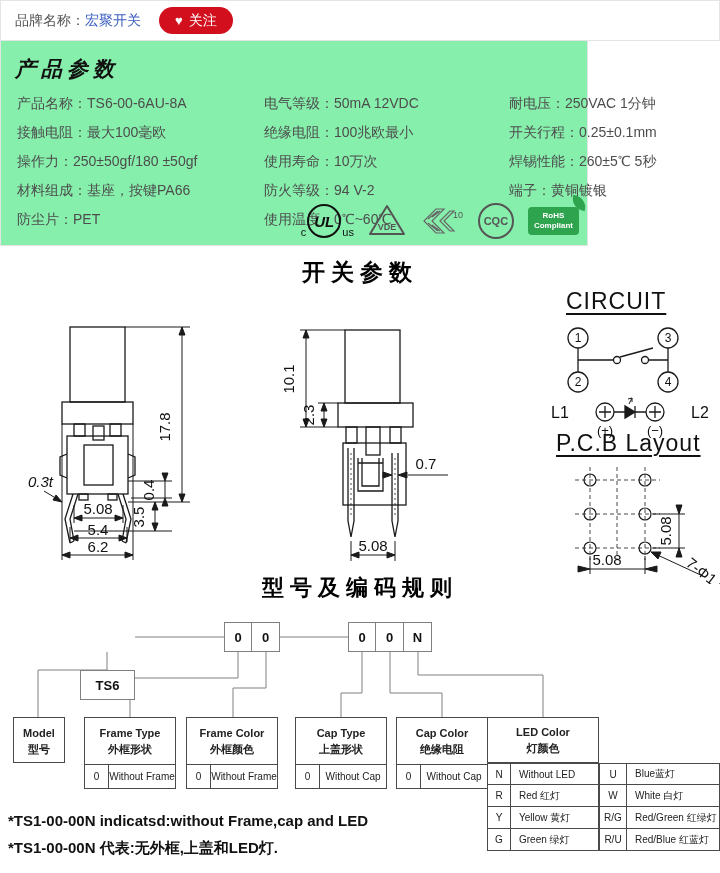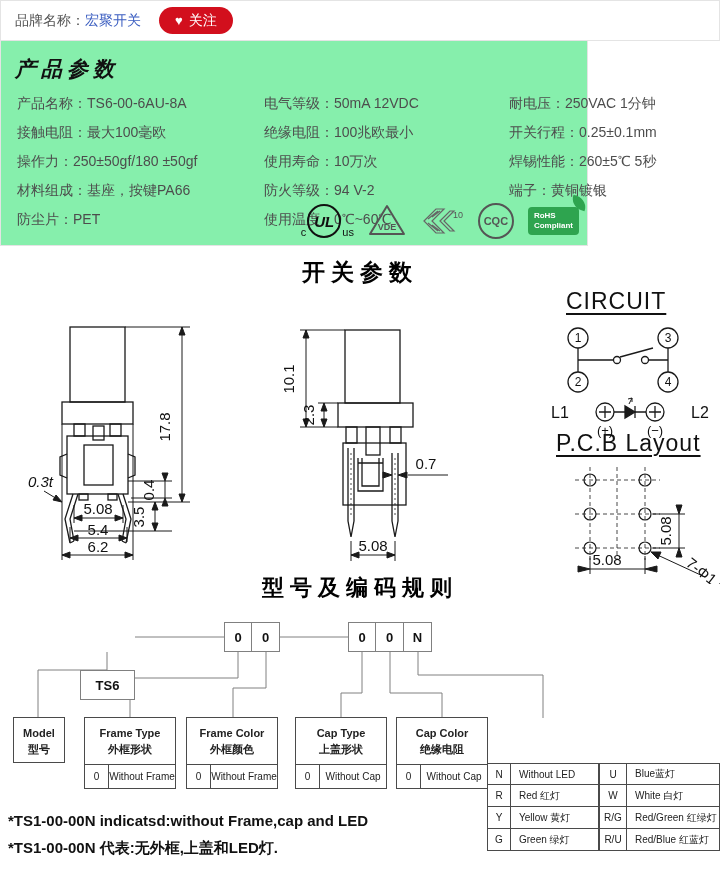--- a/index.html
+++ b/index.html
@@ -19,21 +19,21 @@
   
   .params { position:absolute; left:0; top:41px; width:588px; height:205px;
     border:1px solid #e4e4e4; border-top:none; background:#86efac; }
   .params h2 { position:absolute; left:14px; top:14px; font-family:"DejaVu Serif", serif;
     font-style:italic; font-weight:bold; font-size:21px; color:#111; letter-spacing:5px; }
   .speccol { position:absolute; top:48px; font-size:14px; color:#4d4d4d; }
   .speccol div { height:29px; line-height:29px; white-space:nowrap; }
   .col1 { left:16px; } .col2 { left:263px; } .col3 { left:508px; }
 
   .certs { position:absolute; right:8px; bottom:6px; display:flex; align-items:center; gap:14px; }
-  .cert { display:flex; flex-direction:column; align-items:flex-start; }
+  .cert { display:flex; flex-direction:column; align-items:center; }
   .ulmark { font-size:11px; color:#111; display:flex; align-items:flex-end; }
   .ulcirc { width:34px; height:34px; border:2px solid #111; border-radius:50%;
     display:flex; align-items:center; justify-content:center; font-weight:bold; font-size:15px;
     font-style:italic; color:#111; }
   .vde { width:38px; height:34px; position:relative; }
   .cqc { width:36px; height:36px; border:2px solid #555; border-radius:50%;
     display:flex; align-items:center; justify-content:center; font-size:11px; font-weight:bold; color:#555; }
   .rohs { position:relative; background:#2ea44f; color:#fff; border-radius:4px;
     font-size:8px; line-height:1.2; padding:4px 6px; text-align:center; font-weight:bold; }
   .rohs .leaf { position:absolute; right:-8px; top:-10px; width:16px; height:12px;
@@ -361,20 +361,24 @@
       <span>Cap Color</span>
       <span>绝缘电阻</span>
     </div>
     <div class="row">
       <div class="c code">0</div>
       <div class="c val">Without Cap</div>
     </div>
   </div>
 
   <div class="ledwrap" style="left:487px; top:717px; width:233px; height:135px;">
+    <div class="ledhd">
+      <span>LED Color</span>
+      <span>灯颜色</span>
+    </div>
     <div class="ledrow first" style="left:0; top:46px;">
       <div class="c c1">N</div>
       <div class="c c2">Without LED</div>
       <div class="c c3">U</div>
       <div class="c c4">Blue蓝灯</div>
     </div>
     <div class="ledrow" style="left:0; top:68px;">
       <div class="c c1">R</div>
       <div class="c c2">Red 红灯</div>
       <div class="c c3">W</div>

